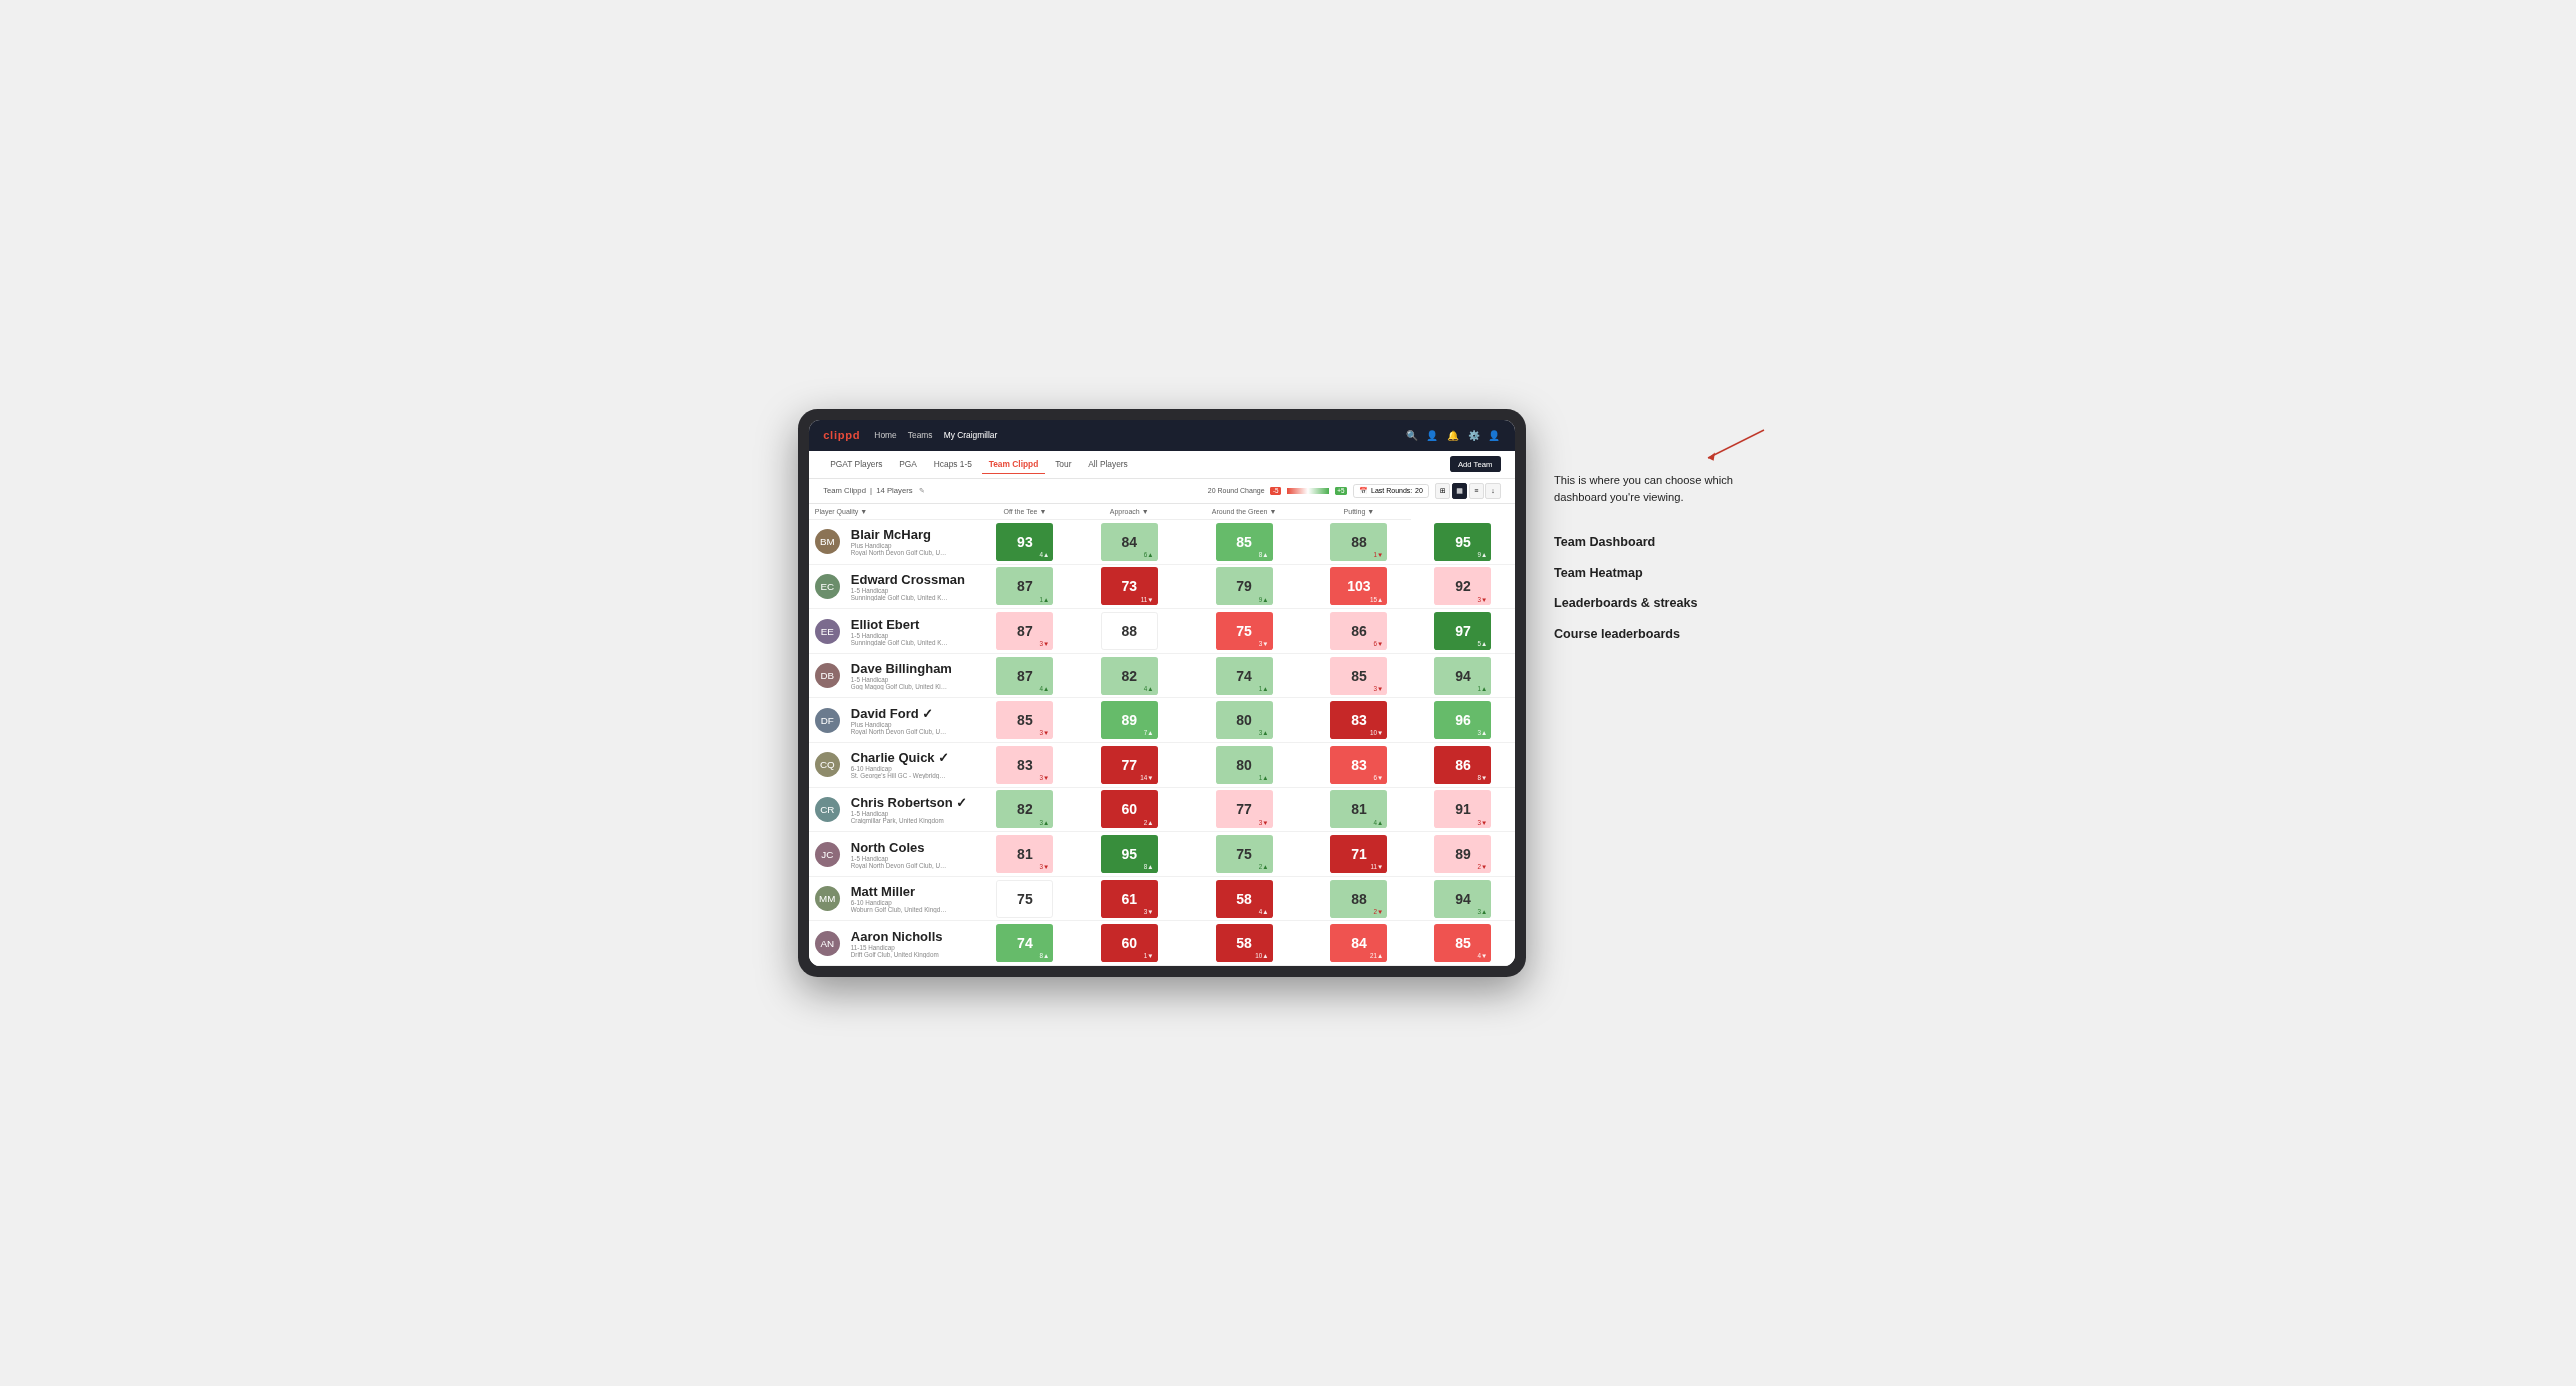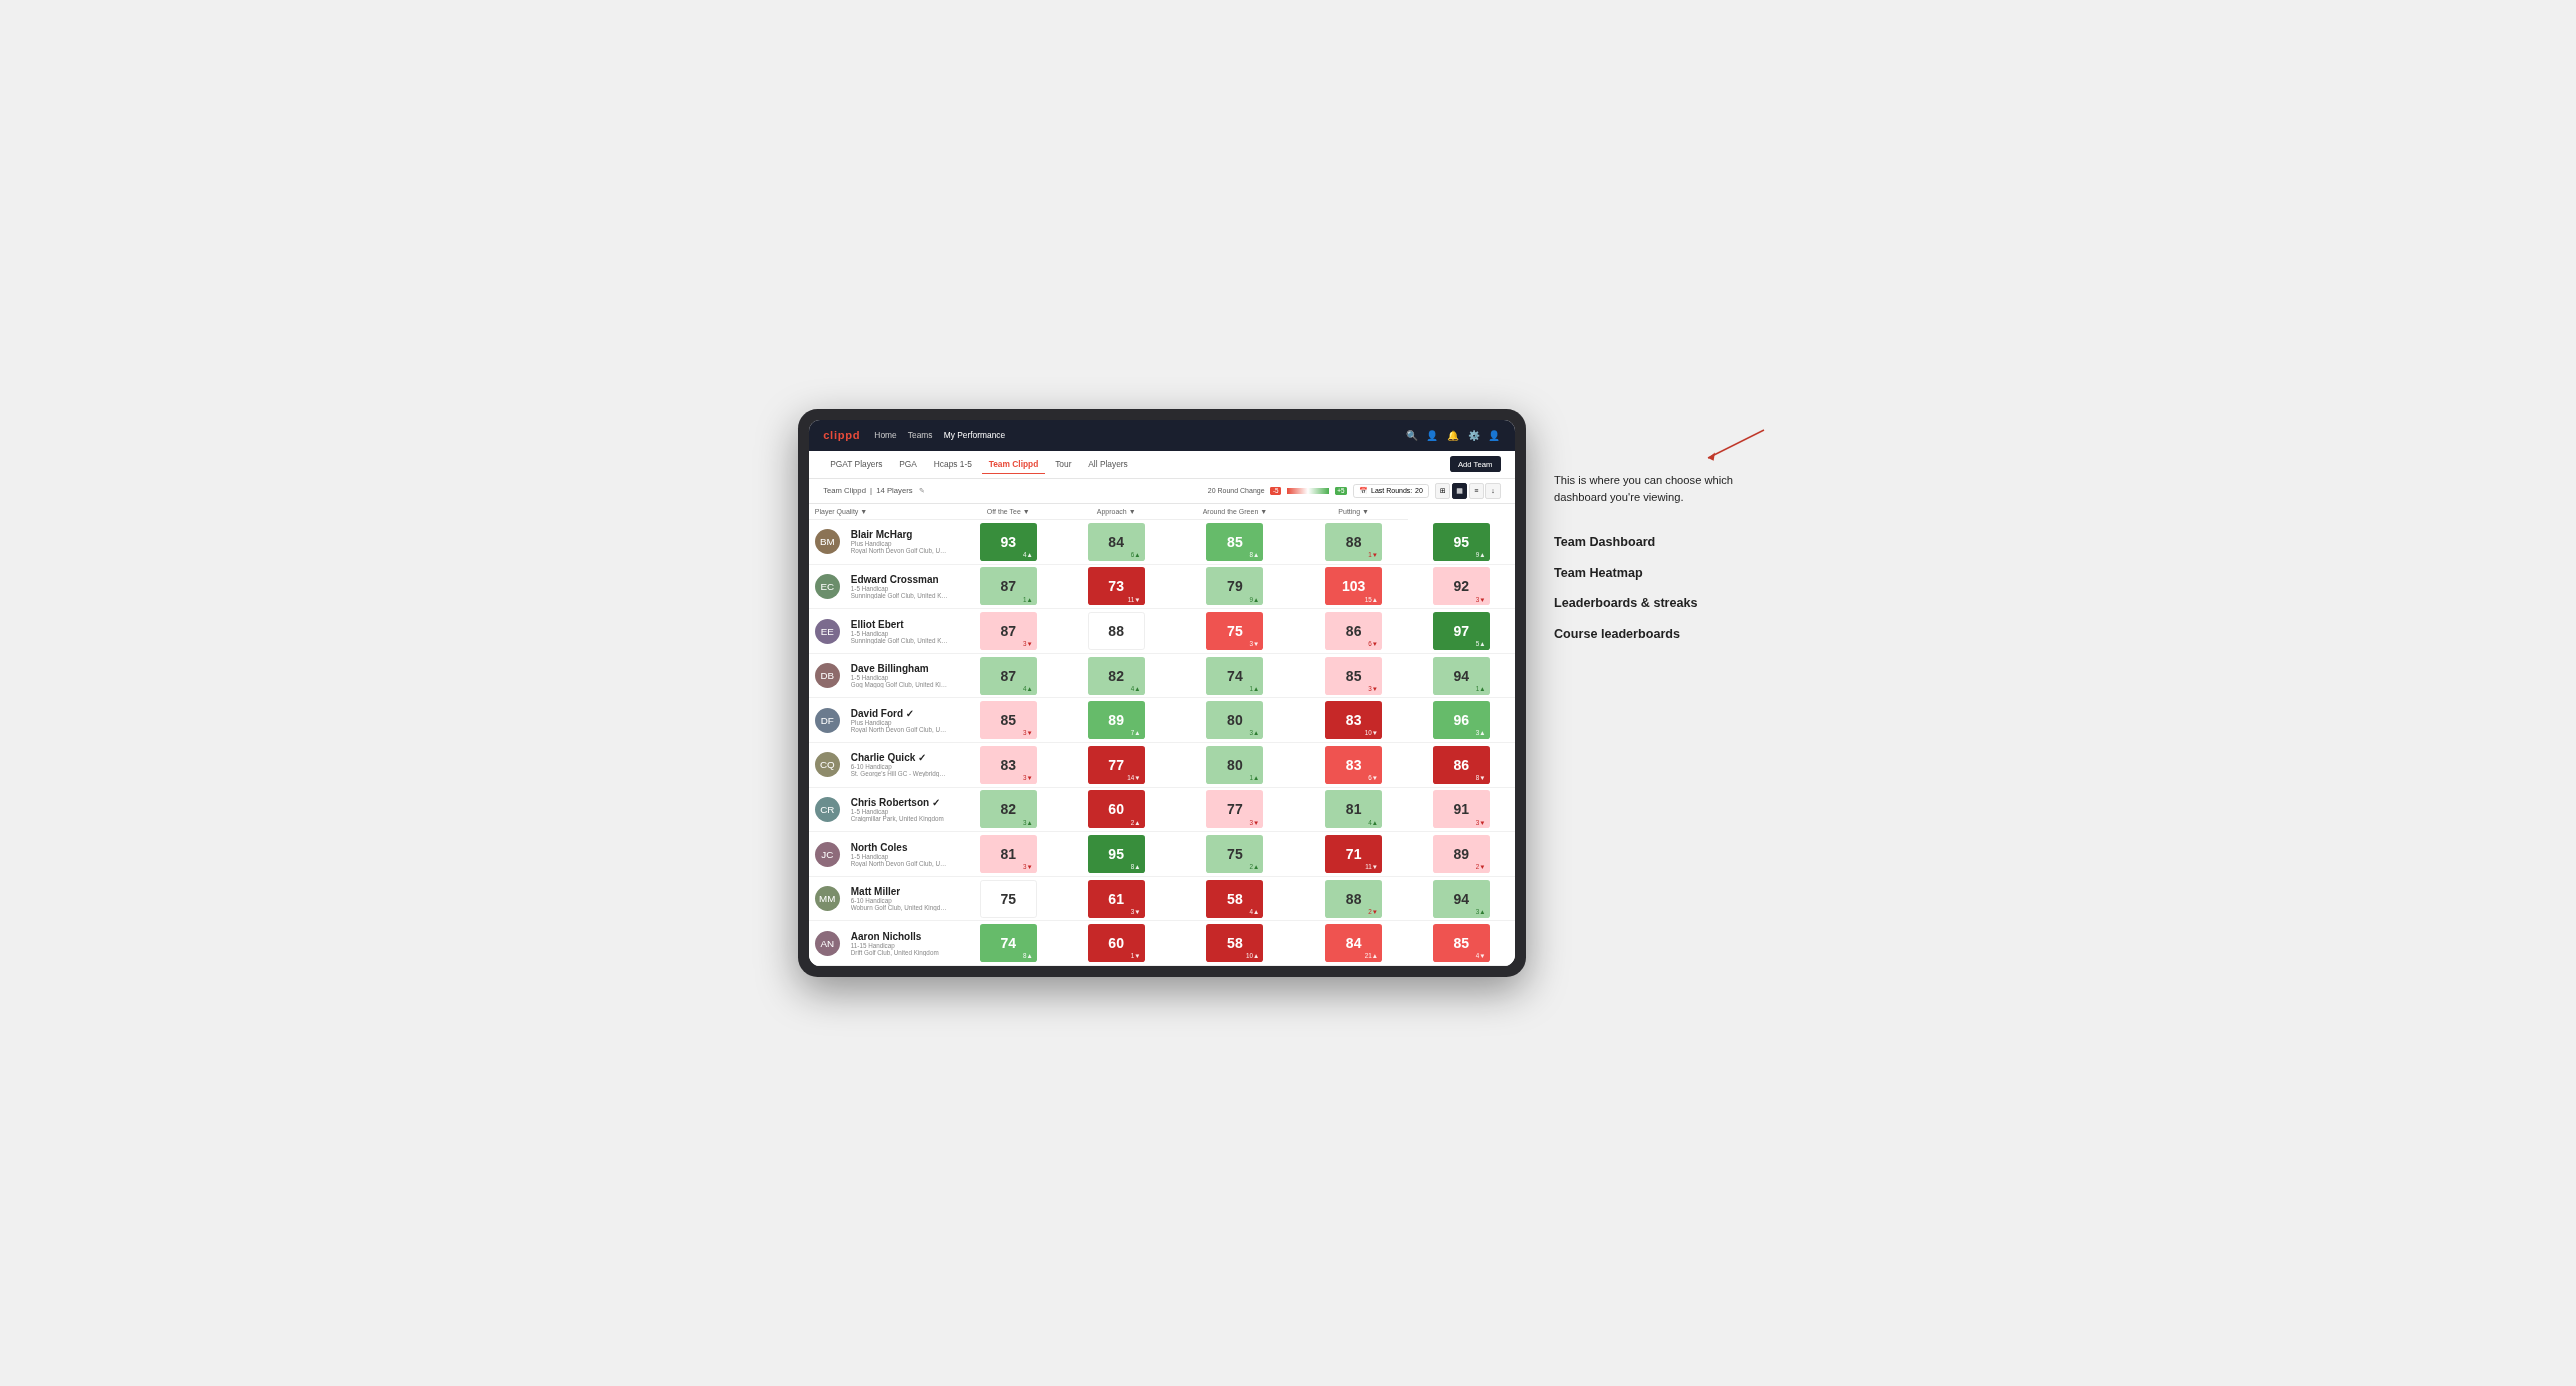--- a/index.html
+++ b/index.html
@@ -278,21 +278,21 @@
       font-size: 9.8px;
       color: #666;
     }
 
     .player-info {
       flex: 1;
       min-width: 0;
     }
 
     .player-name {
-      font-size: 10px;
+      font-size: 13px;
       font-weight: 600;
       color: #222;
       white-space: nowrap;
       overflow: hidden;
       text-overflow: ellipsis;
     }
 
     .player-handicap {
       font-size: 6.3px;
       color: #888;
@@ -418,21 +418,21 @@
 <div class="page-wrapper">
 
   <div class="tablet-frame">
     <div class="tablet-screen">
 
       <div class="nav-bar">
         <div class="nav-logo">clippd</div>
         <div class="nav-links">
           <a class="nav-link">Home</a>
           <a class="nav-link">Teams</a>
-          <a class="nav-link active">My Performance</a>
+          <a class="nav-link active">My Craigmillar</a>
         </div>
         <div class="nav-icons">
           <span class="nav-icon">🔍</span>
           <span class="nav-icon">👤</span>
           <span class="nav-icon">🔔</span>
           <span class="nav-icon">⚙️</span>
           <span class="nav-icon">👤</span>
         </div>
       </div>
 

